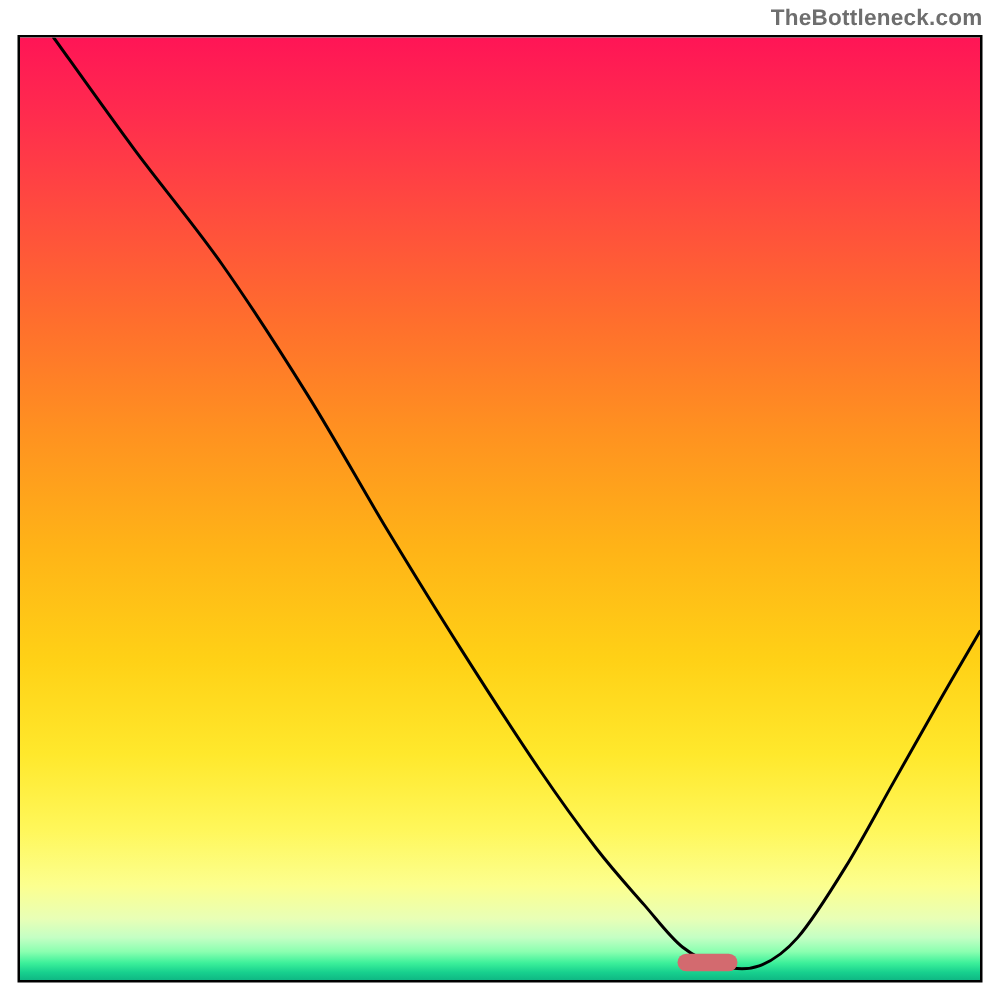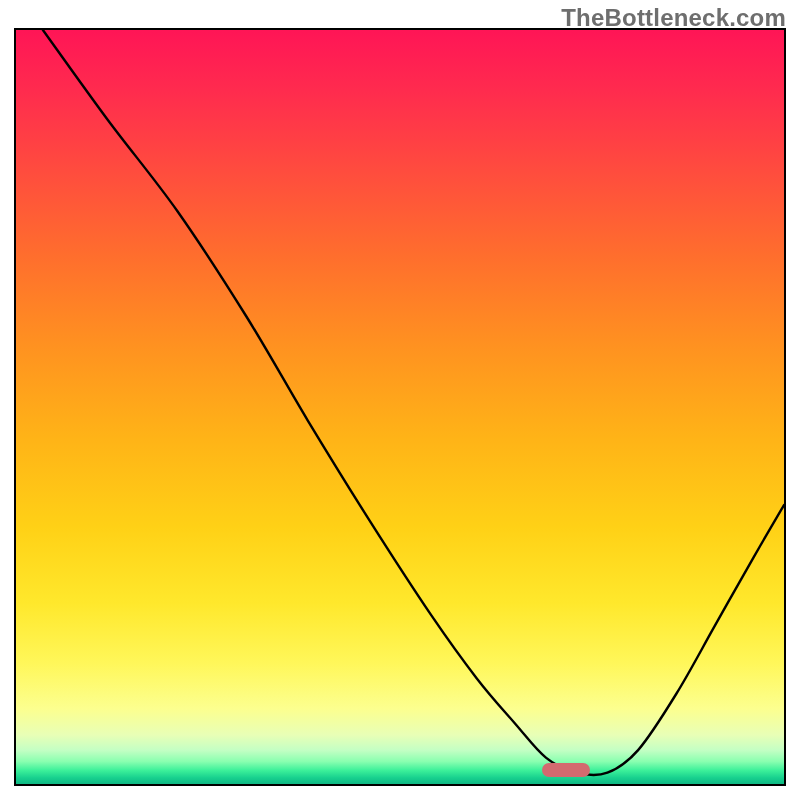--- a/index.html
+++ b/index.html
@@ -52,21 +52,21 @@
     position: absolute;
     width: 48px;
     height: 14px;
     background: #d36a6f;
     border-radius: 7px;
   }
   .watermark {
     position: absolute;
     top: 4px;
     right: 14px;
-    font-size: 24px;
+    font-size: 18px;
     font-weight: bold;
     color: #6e6e6e;
     letter-spacing: 0.2px;
   }
 </style>
 </head>
 <body>
 
 <div class="watermark">TheBottleneck.com</div>
 

